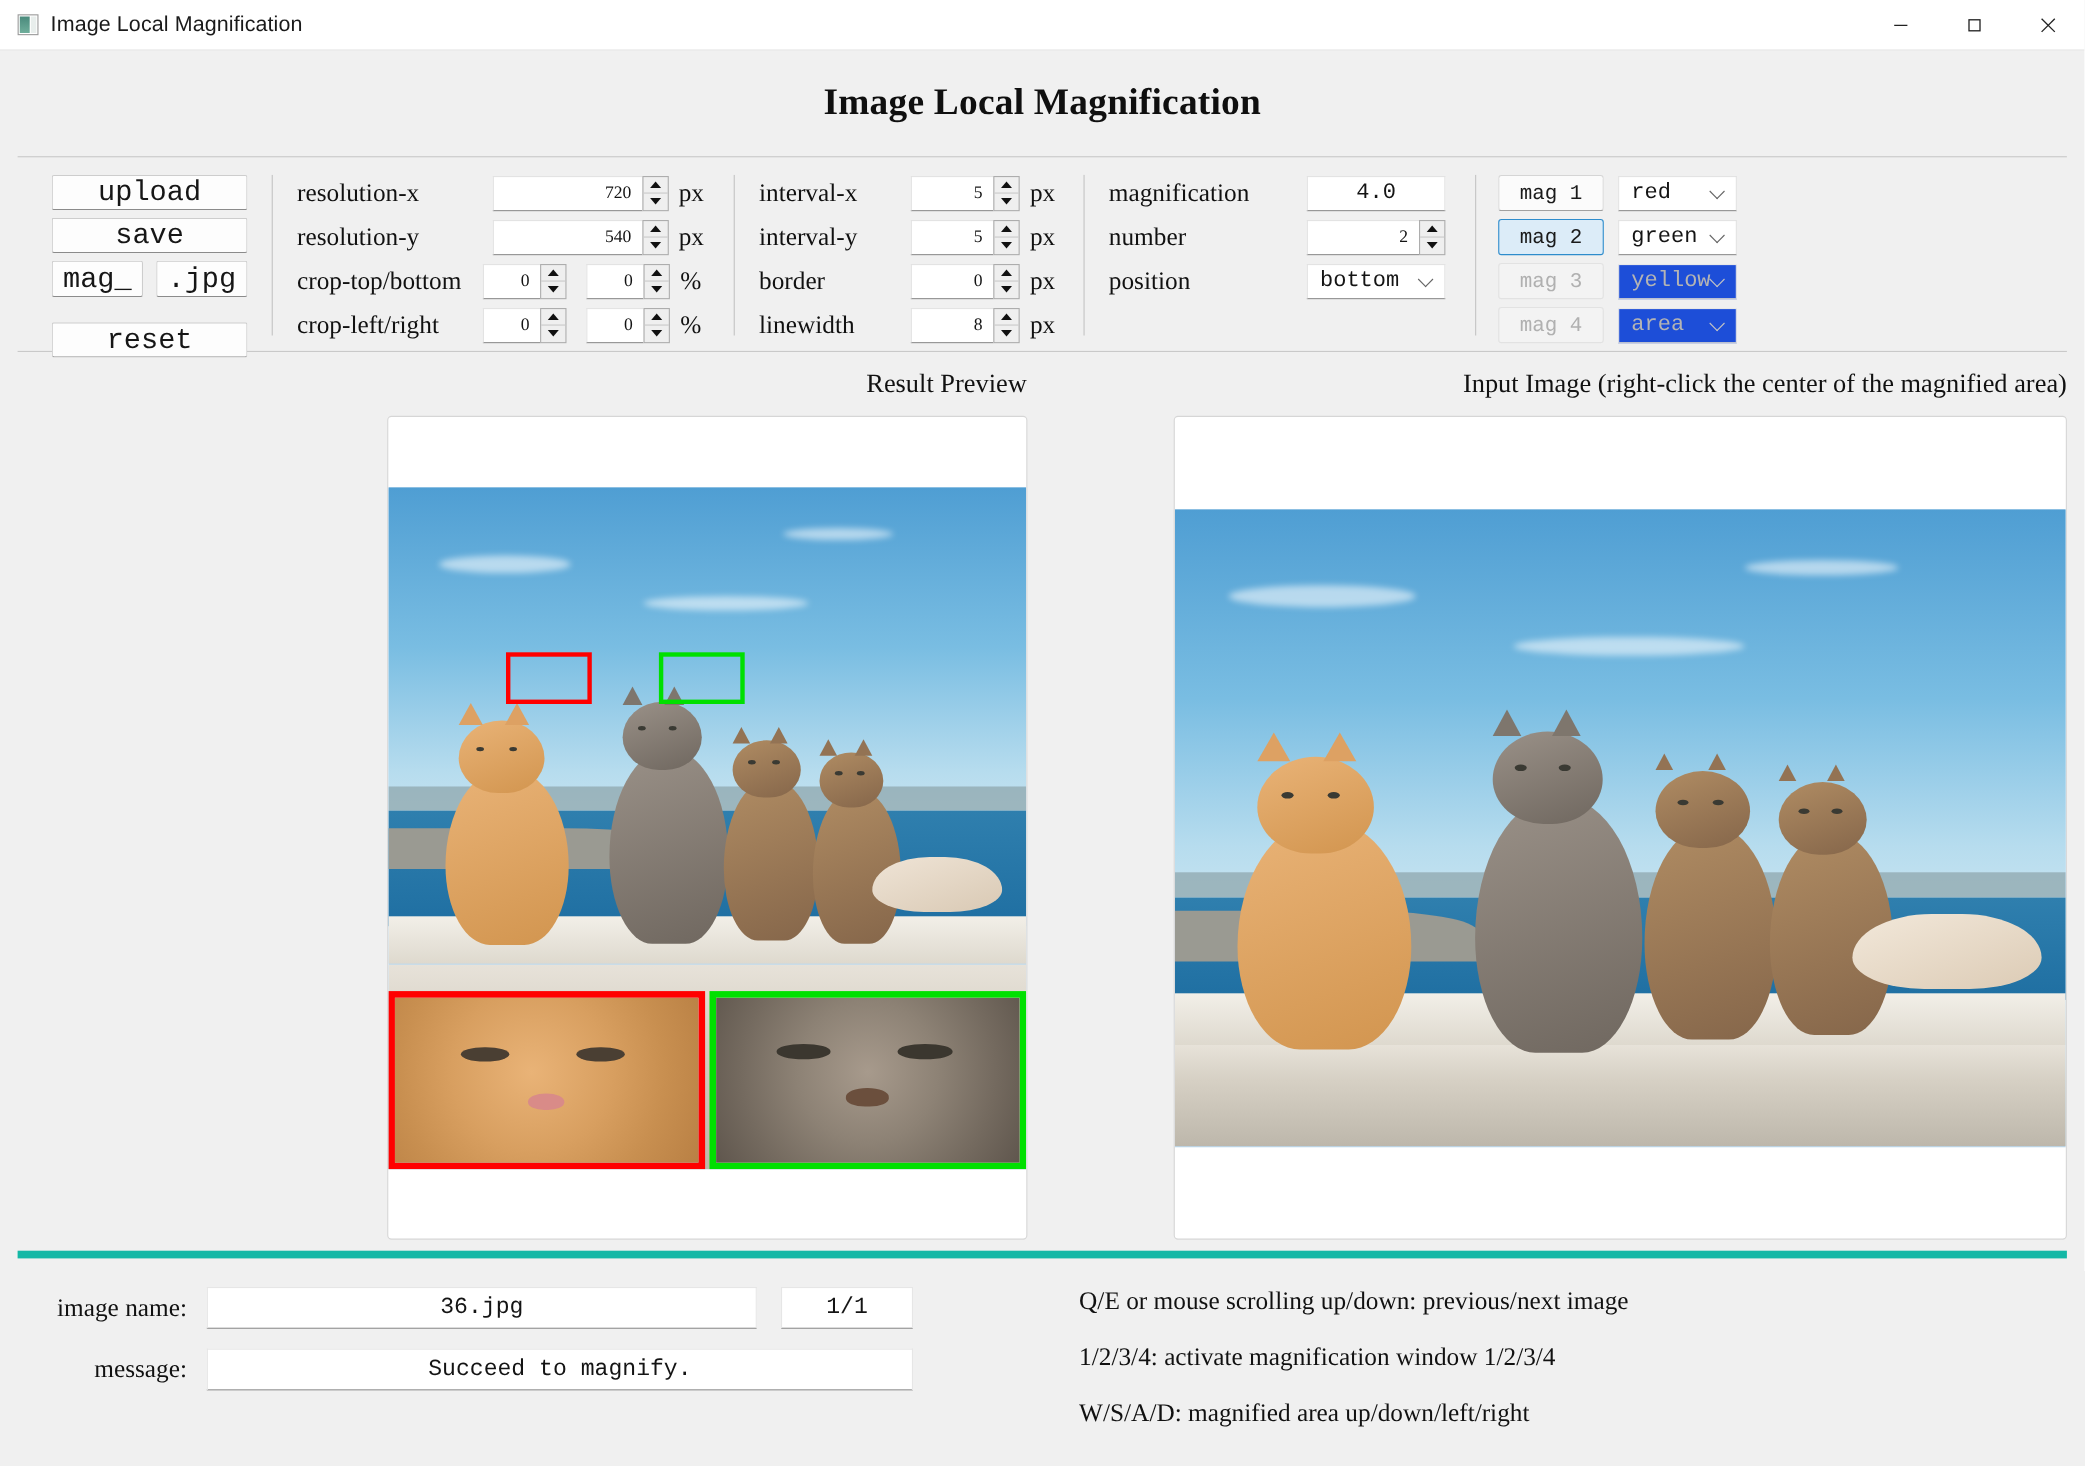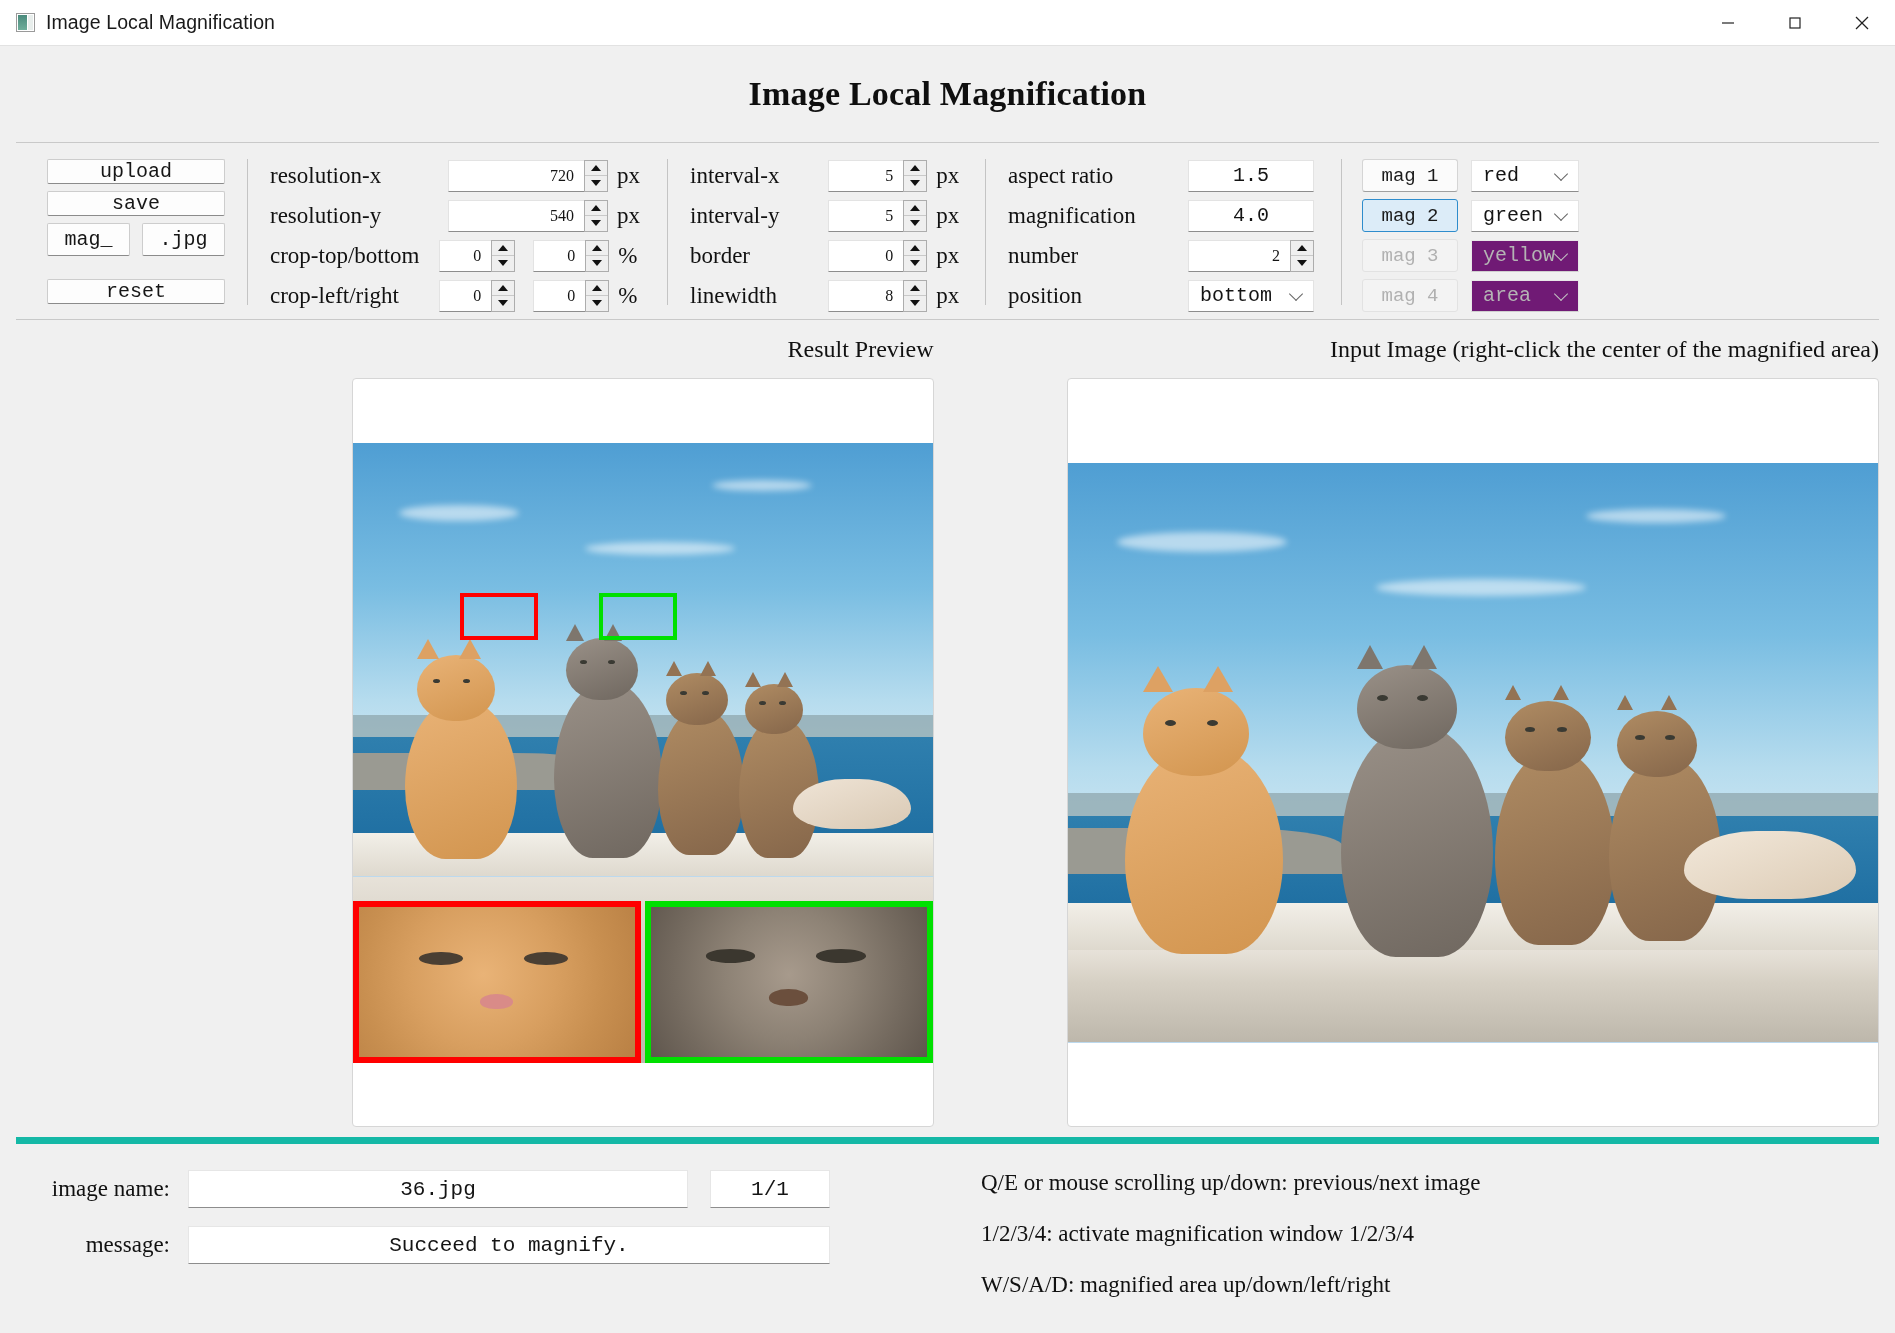--- a/index.html
+++ b/index.html
@@ -87,21 +87,21 @@
   .g-pad { padding: 0 22px; }
 
   
   .btn-col { width: 247px; padding-left: 47px; padding-right: 22px; box-sizing: border-box; }
   .btn {
     background: #fdfdfd;
     border: 1px solid #cdcdcd;
     border-bottom: 1px solid #8b8b8b;
     border-radius: 2px;
     font-family: "Liberation Mono", monospace;
-    font-size: 20px; color: #161616;
+    font-size: 26px; color: #161616;
     height: 33px;
     display: flex; align-items: center; justify-content: center;
     margin-bottom: 7px;
     box-sizing: border-box;
   }
   .btn-row { display: flex; gap: 12px; margin-bottom: 7px; }
   .btn-row .btn { flex: 1; margin-bottom: 16px; }
 
   
   .rows { display: flex; flex-direction: column; gap: 7px; }
@@ -193,21 +193,21 @@
     height: 32px; width: 116px;
     background: #ffffff;
     border: 1px solid #e3e3e3;
     border-bottom: 1px solid #8d8d8d;
     display: flex; align-items: center;
     padding-left: 11px;
     font-family: "Liberation Mono", monospace;
     font-size: 20px; color: #141414;
     box-sizing: border-box;
   }
-  .sel.disabled { color: #b4b4b4; background: #701a75; border-color:#e8e8e8; border-bottom-color:#cfcfcf; }
+  .sel.disabled { color: #b4b4b4; background: #1d4ed8; border-color:#e8e8e8; border-bottom-color:#cfcfcf; }
   .sel .chev {
     position: absolute; right: 12px; top: 50%;
     width: 9px; height: 9px;
     border-right: 1.6px solid #666; border-bottom: 1.6px solid #666;
     transform: translateY(-70%) rotate(45deg);
   }
   .sel.disabled .chev { border-color: #c3c3c3; }
   .sel.pos { font-family: "Liberation Mono", monospace; font-size: 20px; }
 
   
@@ -505,24 +505,20 @@
                 </div>
             </div>
           </div>
           <div class="unit">px</div>
         </div>
       </div>
     </div>
 
     <div class="group g-asp g-pad">
       <div class="rows">
-        <div class="row">
-          <div class="lbl">aspect ratio</div>
-          <div class="field">1.5</div>
-        </div>
         <div class="row">
           <div class="lbl">magnification</div>
           <div class="field">4.0</div>
         </div>
         <div class="row">
           <div class="lbl">number</div>
           <div class="spin-wrap" style="width:126px">
             <div class="field num">2</div>
             <div class="spin">
               <div>

